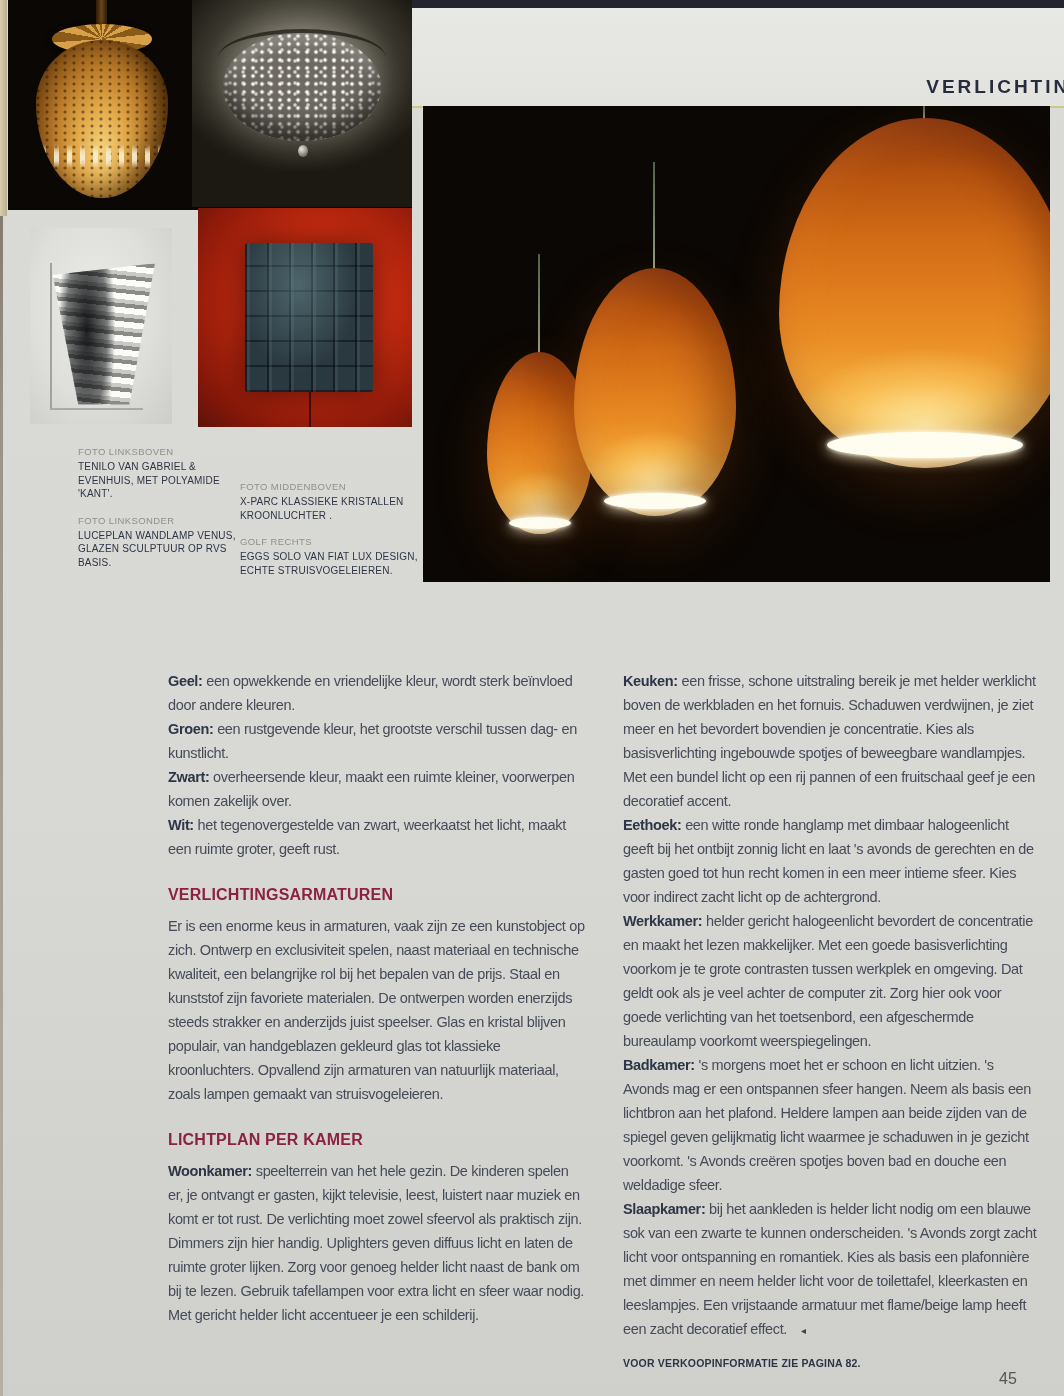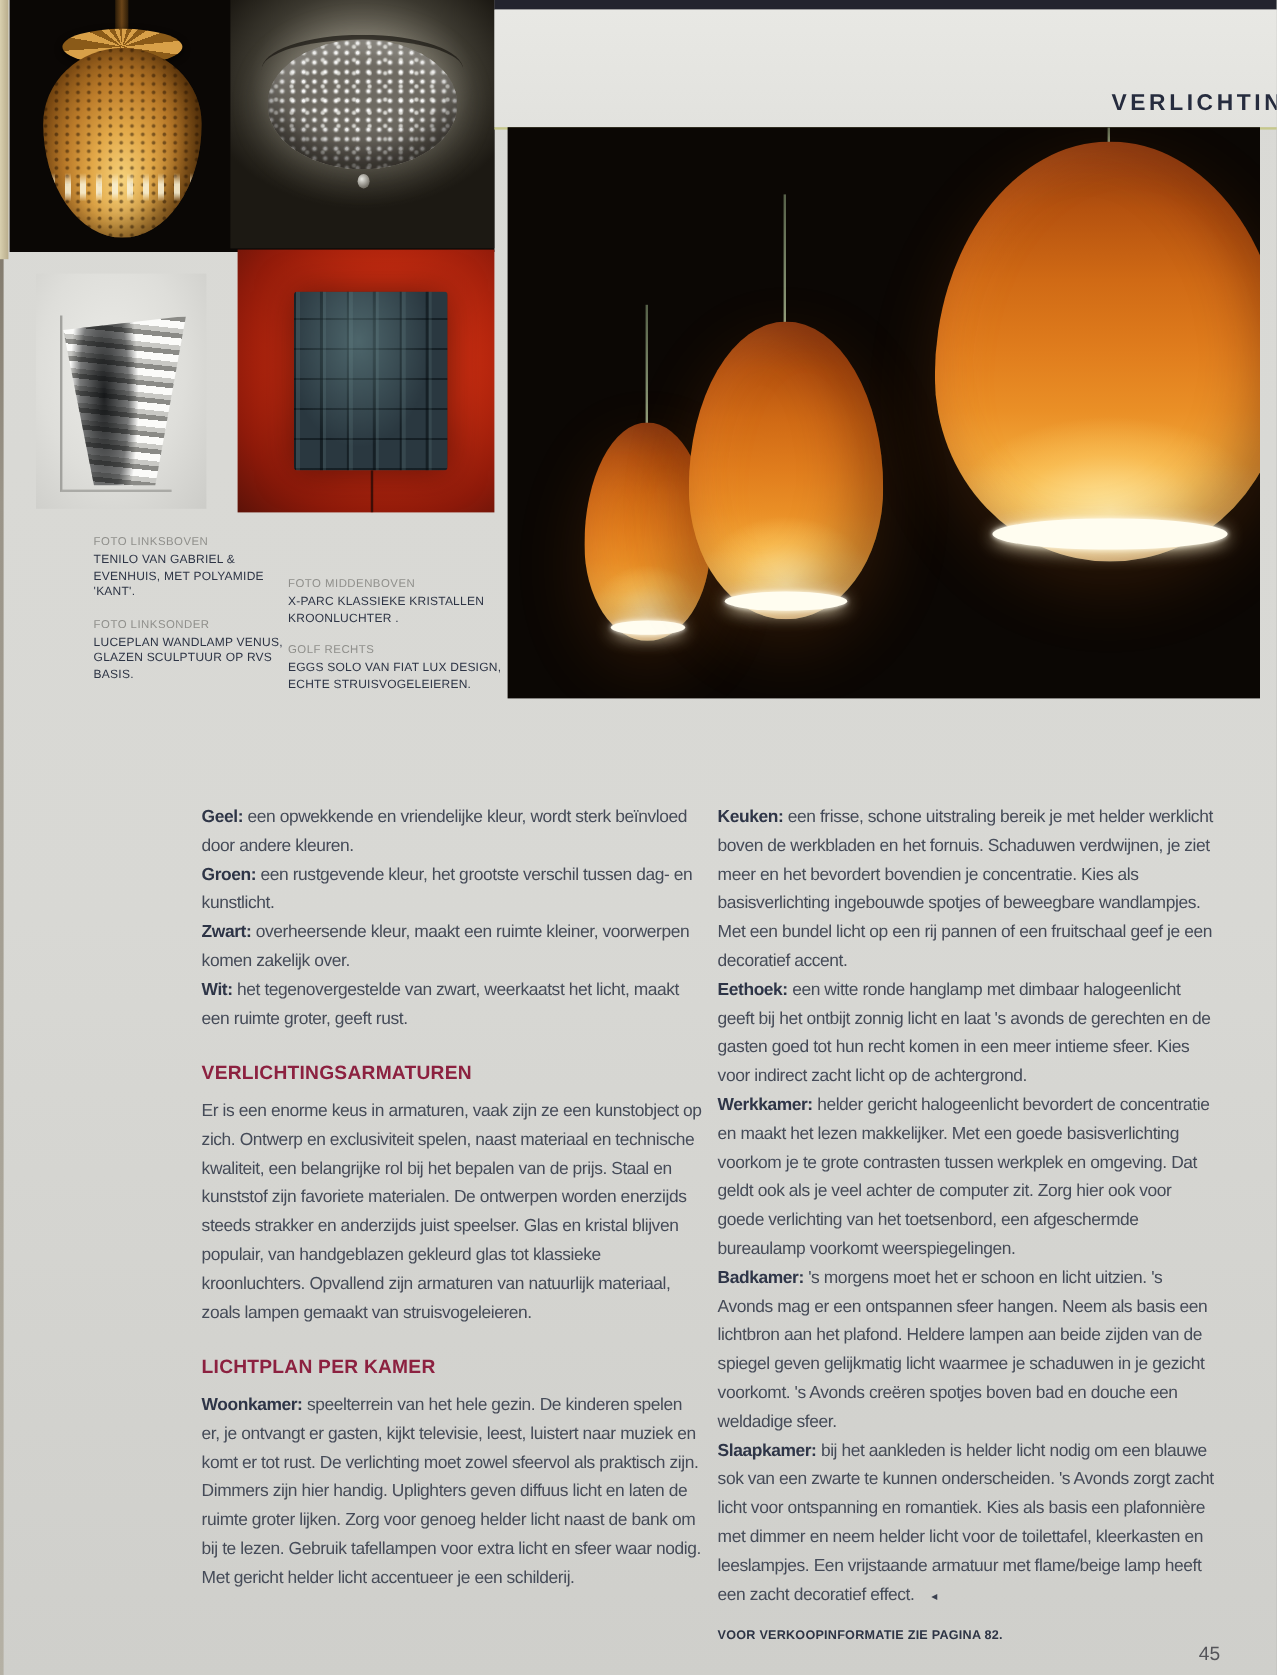--- a/index.html
+++ b/index.html
@@ -176,21 +176,21 @@
     <p><b>Geel:</b> <span>een opwekkende en vriendelijke kleur, wordt sterk beïnvloed door andere kleuren.</span></p>
     <p><b>Groen:</b> <span>een rustgevende kleur, het grootste verschil tussen dag- en kunstlicht.</span></p>
     <p><b>Zwart:</b> <span>overheersende kleur, maakt een ruimte kleiner, voorwerpen komen zakelijk over.</span></p>
     <p><b>Wit:</b> <span>het tegenovergestelde van zwart, weerkaatst het licht, maakt een ruimte groter, geeft rust.</span></p>
     <div class="sec-head">VERLICHTINGSARMATUREN</div>
     <p>Er is een enorme keus in armaturen, vaak zijn ze een kunstobject op zich. Ontwerp en exclusiviteit spelen, naast materiaal en technische kwaliteit, een belangrijke rol bij het bepalen van de prijs. Staal en kunststof zijn favoriete materialen. De ontwerpen worden enerzijds steeds strakker en anderzijds juist speelser. Glas en kristal blijven populair, van handgeblazen gekleurd glas tot klassieke kroonluchters. Opvallend zijn armaturen van natuurlijk materiaal, zoals lampen gemaakt van struisvogeleieren.</p>
     <div class="sec-head">LICHTPLAN PER KAMER</div>
     <p><b>Woonkamer:</b> <span>speelterrein van het hele gezin. De kinderen spelen er, je ontvangt er gasten, kijkt televisie, leest, luistert naar muziek en komt er tot rust. De verlichting moet zowel sfeervol als praktisch zijn. Dimmers zijn hier handig. Uplighters geven diffuus licht en laten de ruimte groter lijken. Zorg voor genoeg helder licht naast de bank om bij te lezen. Gebruik tafellampen voor extra licht en sfeer waar nodig. Met gericht helder licht accentueer je een schilderij.</span></p>
   </div>
 
-  <div class="col" style="left:598px;">
+  <div class="col" style="left:623px;">
     <p><b>Keuken:</b> <span>een frisse, schone uitstraling bereik je met helder werklicht boven de werkbladen en het fornuis. Schaduwen verdwijnen, je ziet meer en het bevordert bovendien je concentratie. Kies als basisverlichting ingebouwde spotjes of beweegbare wandlampjes. Met een bundel licht op een rij pannen of een fruitschaal geef je een decoratief accent.</span></p>
     <p><b>Eethoek:</b> <span>een witte ronde hanglamp met dimbaar halogeenlicht geeft bij het ontbijt zonnig licht en laat 's avonds de gerechten en de gasten goed tot hun recht komen in een meer intieme sfeer. Kies voor indirect zacht licht op de achtergrond.</span></p>
     <p><b>Werkkamer:</b> <span>helder gericht halogeenlicht bevordert de concentratie en maakt het lezen makkelijker. Met een goede basisverlichting voorkom je te grote contrasten tussen werkplek en omgeving. Dat geldt ook als je veel achter de computer zit. Zorg hier ook voor goede verlichting van het toetsenbord, een afgeschermde bureaulamp voorkomt weerspiegelingen.</span></p>
     <p><b>Badkamer:</b> <span>'s morgens moet het er schoon en licht uitzien. 's Avonds mag er een ontspannen sfeer hangen. Neem als basis een lichtbron aan het plafond. Heldere lampen aan beide zijden van de spiegel geven gelijkmatig licht waarmee je schaduwen in je gezicht voorkomt. 's Avonds creëren spotjes boven bad en douche een weldadige sfeer.</span></p>
     <p><b>Slaapkamer:</b> <span>bij het aankleden is helder licht nodig om een blauwe sok van een zwarte te kunnen onderscheiden. 's Avonds zorgt zacht licht voor ontspanning en romantiek. Kies als basis een plafonnière met dimmer en neem helder licht voor de toilettafel, kleerkasten en leeslampjes. Een vrijstaande armatuur met flame/beige lamp heeft een zacht decoratief effect.</span><span class="endmark">◂</span></p>
     <div class="foot-note">VOOR VERKOOPINFORMATIE ZIE PAGINA 82.</div>
   </div>
 
   <div class="pagenum">45</div>
 </div>

